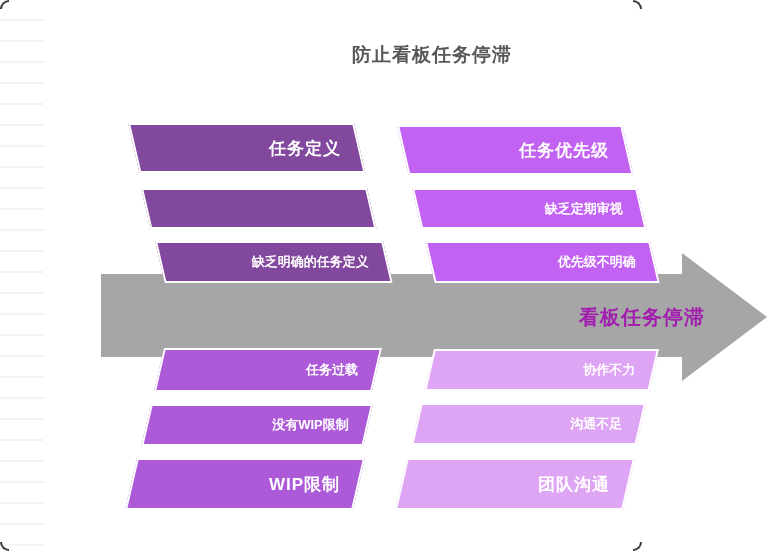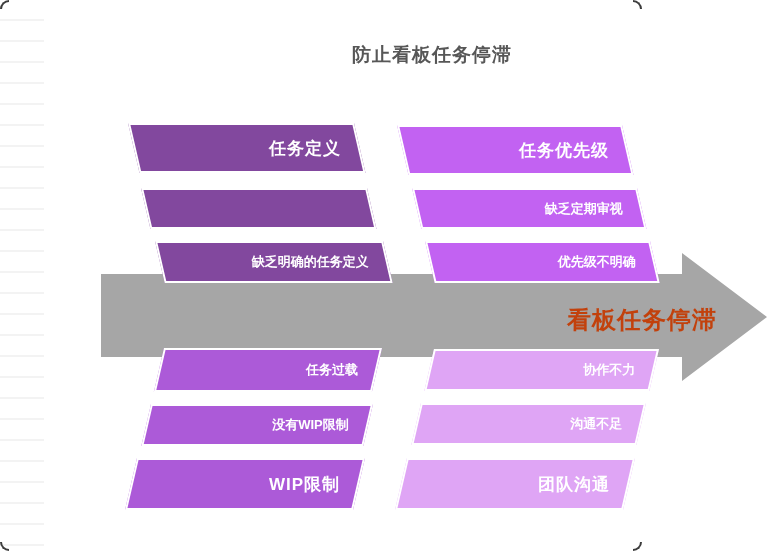--- a/index.html
+++ b/index.html
@@ -29,24 +29,24 @@
     font-size: 19px;
     font-weight: 700;
     letter-spacing: 1px;
     color: #575757;
   }
   svg.spine { position: absolute; left: 0; top: 0; width: 776px; height: 551px; }
   .arrow-label {
     position: absolute;
     left: 516px; top: 304px; width: 164px;
     text-align: center;
-    font-size: 24px;
+    font-size: 20px;
     font-weight: 700;
     letter-spacing: 1px;
-    color: #c2410c;
+    color: #a21caf;
     z-index: 3;
   }
   .bar {
     position: absolute;
     z-index: 2;
     border: 2px solid #ffffff;
     display: flex;
     align-items: center;
     justify-content: flex-end;
     padding-right: 17px;

